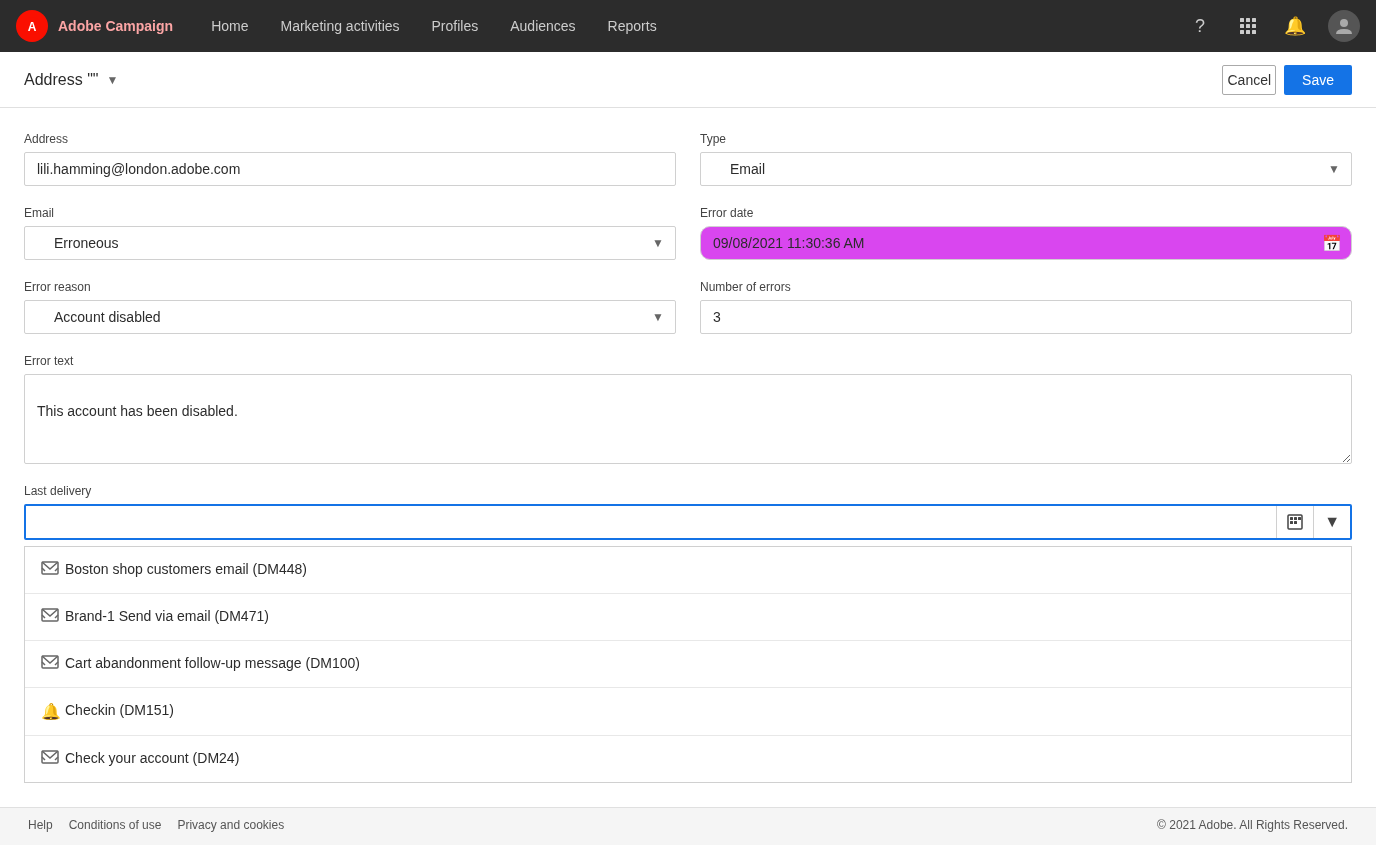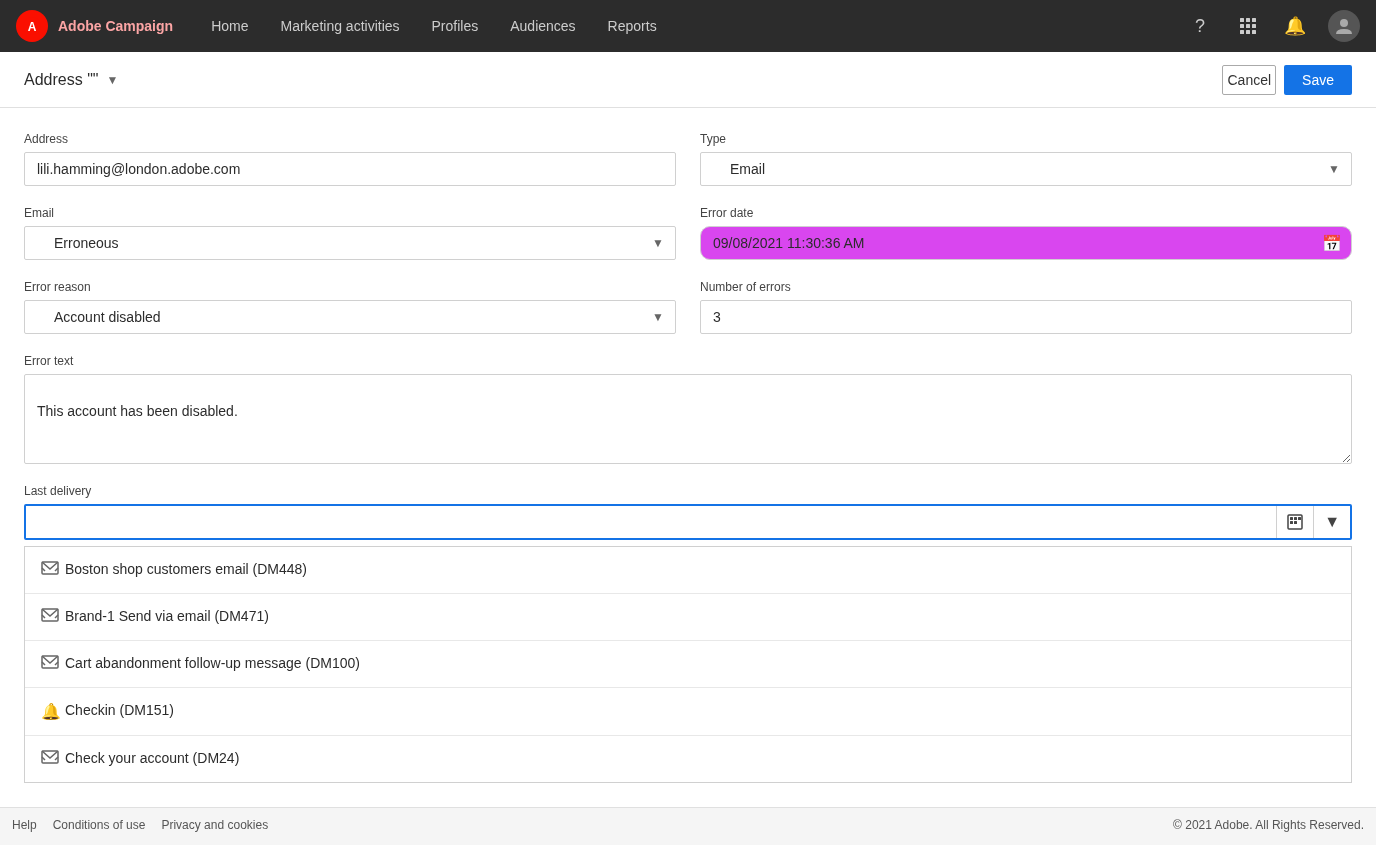--- a/index.html
+++ b/index.html
@@ -275,21 +275,21 @@
       flex-shrink: 0;
     }
 
     
     .footer {
       background: #f5f5f5;
       border-top: 1px solid #e0e0e0;
       display: flex;
       align-items: center;
       justify-content: space-between;
-      padding: 10px 12px;
+      padding: 10px 28px;
       font-size: 12px;
       color: #555;
     }
     .footer-links {
       display: flex;
       gap: 16px;
     }
     .footer-link {
       cursor: pointer;
       color: #555;

